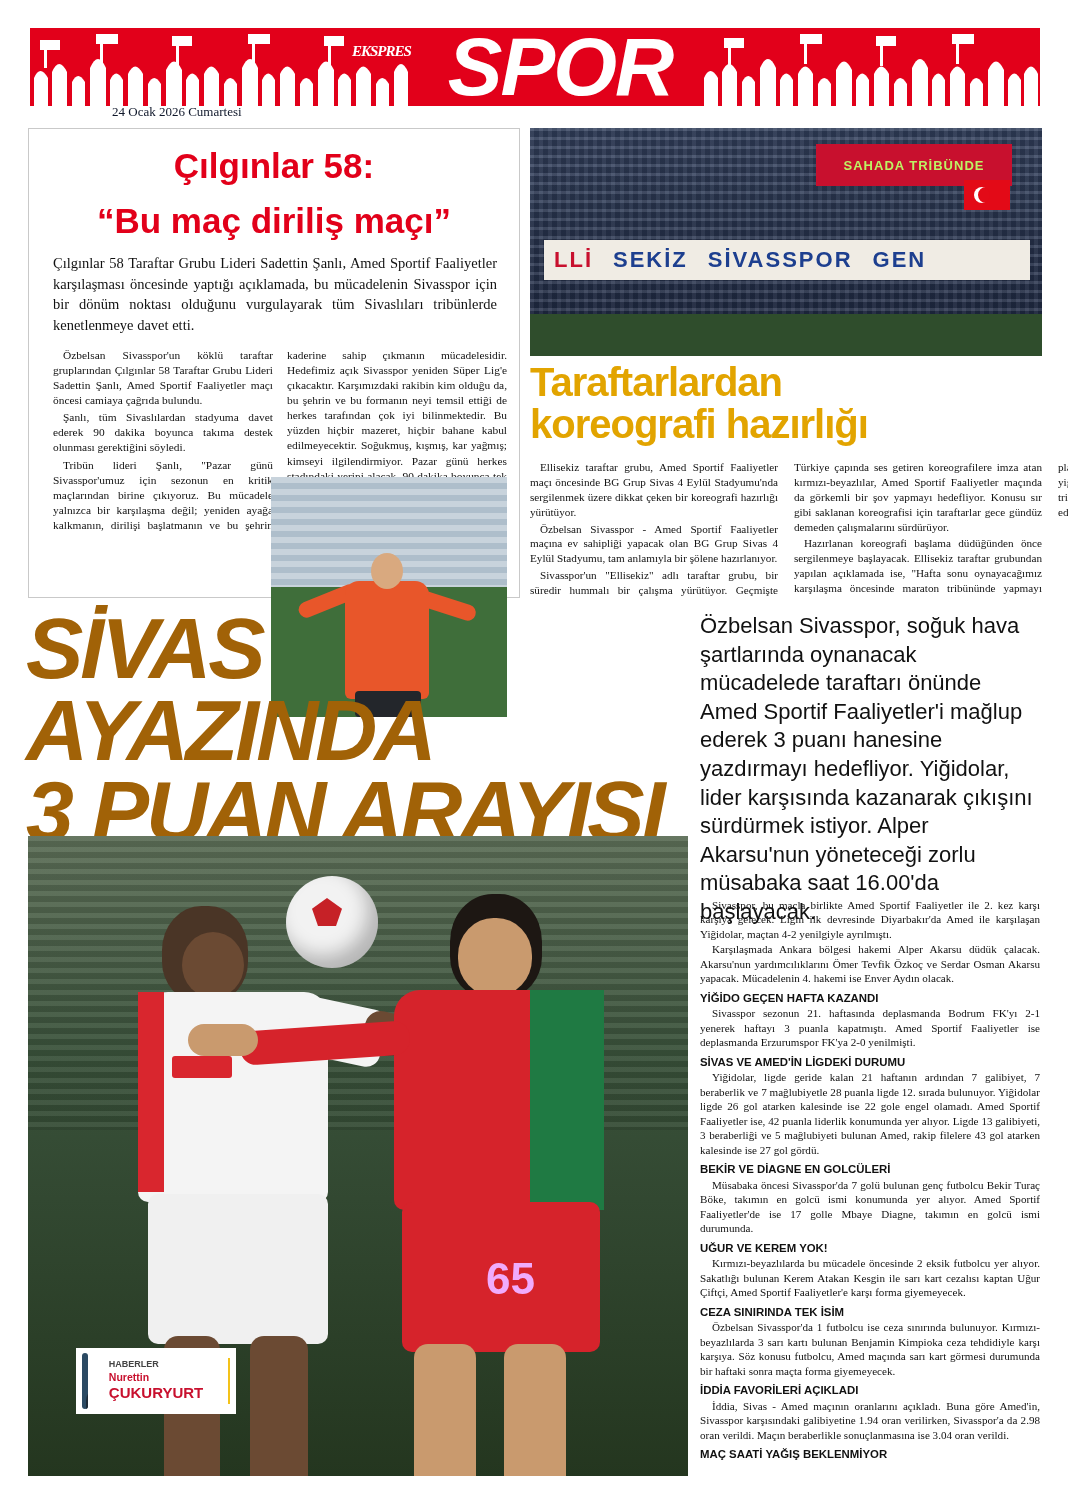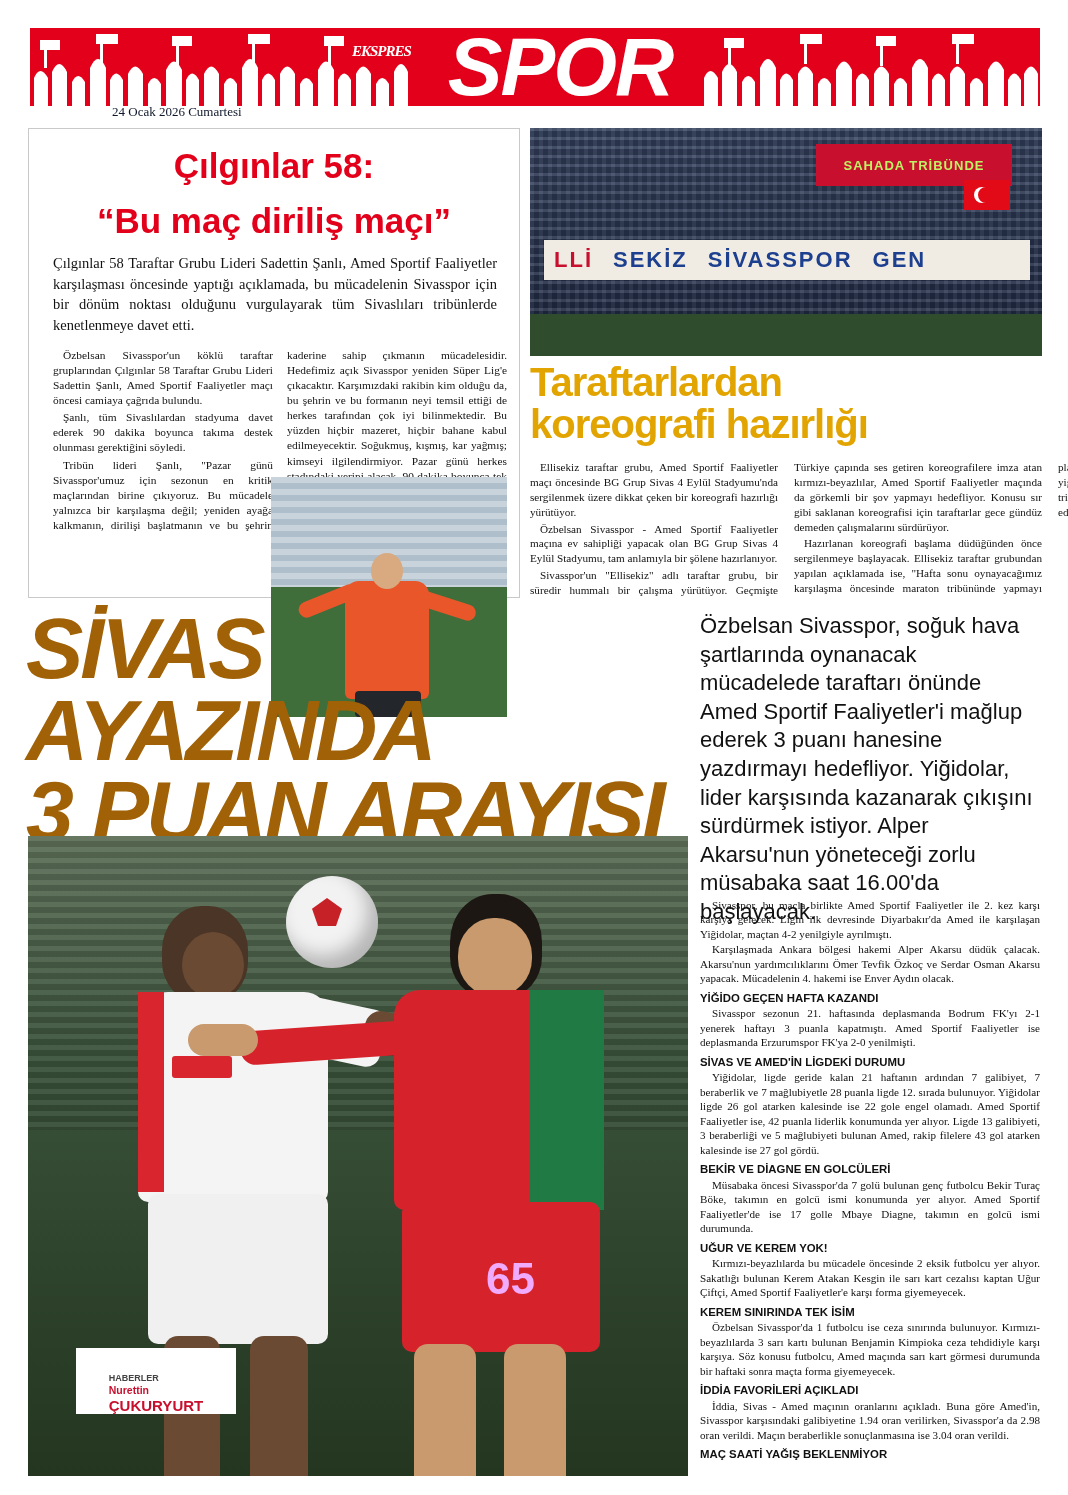--- a/index.html
+++ b/index.html
@@ -181,21 +181,21 @@
   .p-green .gstripe{position:absolute;left:172px;top:96px;width:74px;height:220px;background:#1f7a43;}
   .p-green .arm{position:absolute;left:-118px;top:132px;width:170px;height:34px;background:#d6232b;border-radius:16px;transform:rotate(-4deg);}
   .p-green .armskin{position:absolute;left:-170px;top:130px;width:70px;height:32px;background:#c99a6e;border-radius:16px;}
   .p-green .shorts{position:absolute;left:44px;top:308px;width:198px;height:150px;background:#d6232b;border-radius:10px;}
   .p-green .num{position:absolute;left:128px;top:360px;font-family:"Liberation Sans",sans-serif;font-weight:bold;font-size:44px;color:#f0abfc;}
   .p-green .legl{position:absolute;left:56px;top:450px;width:62px;height:176px;background:#c99a6e;border-radius:14px;}
   .p-green .legr{position:absolute;left:146px;top:450px;width:62px;height:176px;background:#c99a6e;border-radius:14px;}
 
   .byline{
     position:absolute;left:76px;top:1348px;width:160px;height:66px;background:#ffffff;
-    display:flex;align-items:center;gap:21px;padding:4px 6px;box-sizing:border-box;flex-direction:column;
+    display:flex;align-items:center;gap:21px;padding:4px 6px;box-sizing:border-box;
   }
   .byline .av{width:48px;height:56px;background:#2b4a63;border-radius:3px;position:relative;overflow:hidden;}
   .byline .av:after{content:"";position:absolute;left:12px;top:10px;width:24px;height:24px;border-radius:50%;background:#e3bc97;}
   .byline .av:before{content:"";position:absolute;left:4px;bottom:0;width:40px;height:22px;border-radius:14px 14px 0 0;background:#1d2b38;}
   .byline .txt{font-family:"Liberation Sans", sans-serif;line-height:1.25;}
   .byline .t1{font-size:9px;color:#444;font-weight:bold;}
   .byline .t2{font-size:10.5px;color:#c8102e;font-weight:bold;}
   .byline .t3{font-size:15px;color:#c8102e;font-weight:bold;}
   .byline .bar{width:14px;height:46px;background:#f3c21a;margin-left:4px;}
 </style>
@@ -342,21 +342,21 @@
       <p>Sivasspor, bu maçla birlikte Amed Sportif Faaliyetler ile 2. kez karşı karşıya gelecek. Ligin ilk devresinde Diyarbakır'da Amed ile karşılaşan Yiğidolar, maçtan 4-2 yenilgiyle ayrılmıştı.</p>
       <p>Karşılaşmada Ankara bölgesi hakemi Alper Akarsu düdük çalacak. Akarsu'nun yardımcılıklarını Ömer Tevfik Özkoç ve Serdar Osman Akarsu yapacak. Mücadelenin 4. hakemi ise Enver Aydın olacak.</p>
       <h4>YİĞİDO GEÇEN HAFTA KAZANDI</h4>
       <p>Sivasspor sezonun 21. haftasında deplasmanda Bodrum FK'yı 2-1 yenerek haftayı 3 puanla kapatmıştı. Amed Sportif Faaliyetler ise deplasmanda Erzurumspor FK'ya 2-0 yenilmişti.</p>
       <h4>SİVAS VE AMED'İN LİGDEKİ DURUMU</h4>
       <p>Yiğidolar, ligde geride kalan 21 haftanın ardından 7 galibiyet, 7 beraberlik ve 7 mağlubiyetle 28 puanla ligde 12. sırada bulunuyor. Yiğidolar ligde 26 gol atarken kalesinde ise 22 gole engel olamadı. Amed Sportif Faaliyetler ise, 42 puanla liderlik konumunda yer alıyor. Ligde 13 galibiyeti, 3 beraberliği ve 5 mağlubiyeti bulunan Amed, rakip filelere 43 gol atarken kalesinde ise 27 gol gördü.</p>
       <h4>BEKİR VE DİAGNE EN GOLCÜLERİ</h4>
       <p>Müsabaka öncesi Sivasspor'da 7 golü bulunan genç futbolcu Bekir Turaç Böke, takımın en golcü ismi konumunda yer alıyor. Amed Sportif Faaliyetler'de ise 17 golle Mbaye Diagne, takımın en golcü ismi durumunda.</p>
       <h4>UĞUR VE KEREM YOK!</h4>
       <p>Kırmızı-beyazlılarda bu mücadele öncesinde 2 eksik futbolcu yer alıyor. Sakatlığı bulunan Kerem Atakan Kesgin ile sarı kart cezalısı kaptan Uğur Çiftçi, Amed Sportif Faaliyetler'e karşı forma giyemeyecek.</p>
-      <h4>KEREM SINIRINDA TEK İSİM</h4>
+      <h4>CEZA SINIRINDA TEK İSİM</h4>
       <p>Özbelsan Sivasspor'da 1 futbolcu ise ceza sınırında bulunuyor. Kırmızı-beyazlılarda 3 sarı kartı bulunan Benjamin Kimpioka ceza tehdidiyle karşı karşıya. Söz konusu futbolcu, Amed maçında sarı kart görmesi durumunda bir haftaki sonra maçta forma giyemeyecek.</p>
       <h4>İDDİA FAVORİLERİ AÇIKLADI</h4>
       <p>İddia, Sivas - Amed maçının oranlarını açıkladı. Buna göre Amed'in, Sivasspor karşısındaki galibiyetine 1.94 oran verilirken, Sivasspor'a da 2.98 oran verildi. Maçın beraberlikle sonuçlanmasına ise 3.04 oran verildi.</p>
       <h4>MAÇ SAATİ YAĞIŞ BEKLENMİYOR</h4>
     </div>
 
   <div class="big-photo">
     <div class="bp-bg"></div>
     <div class="bp-blur"></div>
     <div class="ball">

